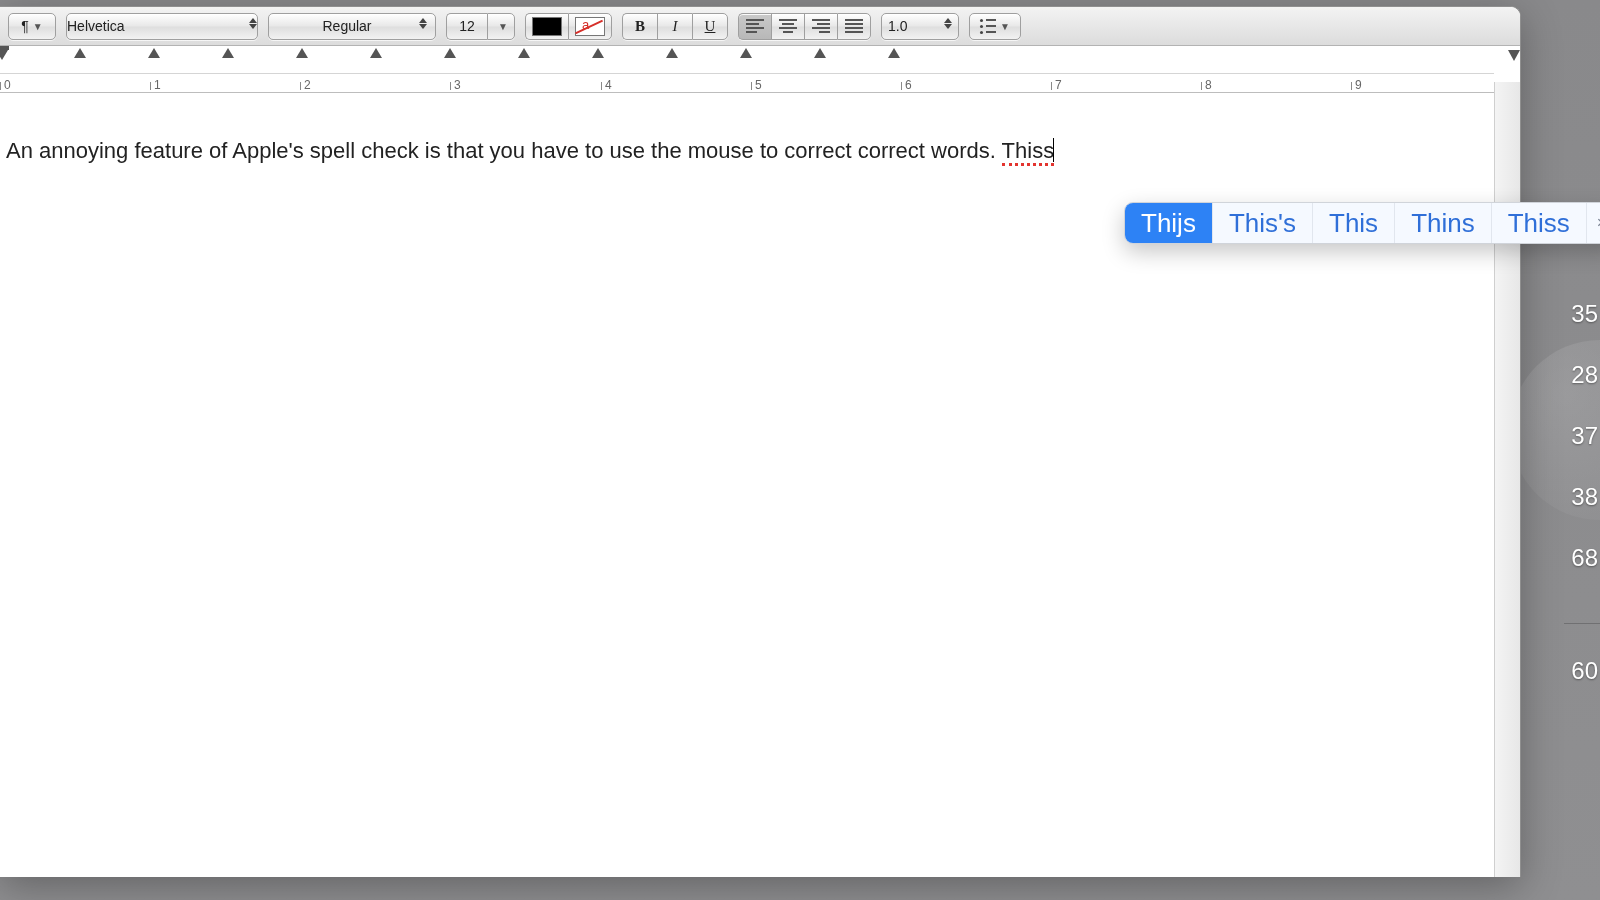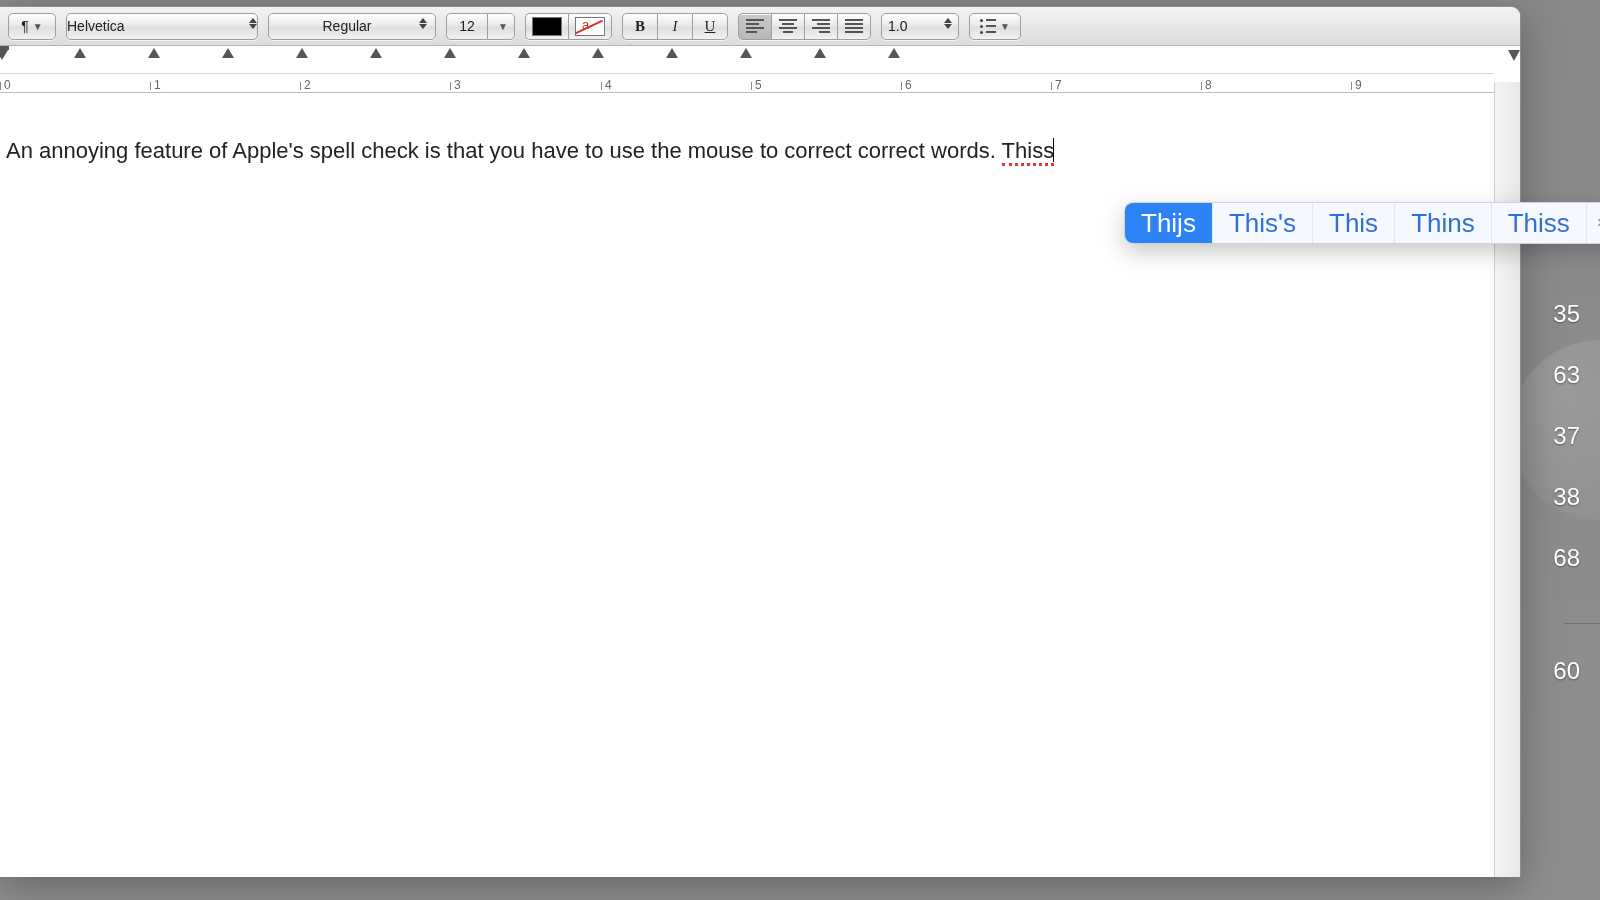--- a/index.html
+++ b/index.html
@@ -70,21 +70,21 @@
   .scrollgutter{position:absolute;right:0;top:75px;bottom:0;width:25px;background:linear-gradient(to right,#f4f4f4,#e7e7e7);border-left:1px solid #cfcfcf;}
   
   .popup{position:absolute;left:1124px;top:202px;height:40px;background:#f5f9ff;border:1px solid #d0d4da;border-radius:9px;display:flex;align-items:stretch;box-shadow:0 8px 22px rgba(0,0,0,.22);overflow:hidden;}
   .sug{padding:0 16px;display:flex;align-items:center;font-size:26px;color:#2f6fd8;border-right:1px solid #e1e6ee;cursor:default;}
   .sug.sel{background:#2d82f5;color:#fff;}
   .sug:last-of-type{border-right:1px solid #e1e6ee;}
   .sugclose{width:30px;display:flex;align-items:center;justify-content:center;color:#7b8494;font-size:17px;}
   
   .sidepanel{position:absolute;right:0;top:300px;width:36px;display:flex;flex-direction:column;gap:33px;align-items:flex-end;color:#fff;font-size:24px;font-weight:300;text-shadow:0 1px 2px rgba(0,0,0,.4);}
   .sidepanel .sep{height:1px;width:100%;background:rgba(0,0,0,.2);margin-top:18px;}
-  .sidepanel span{padding-right:20px;}
+  .sidepanel span{padding-right:2px;}
   .knob{position:absolute;right:-90px;top:340px;width:180px;height:180px;border-radius:50%;background:radial-gradient(circle at 30% 30%,#b5b5b7,#8c8c8e);opacity:.35;}
 </style>
 </head>
 <body>
 
 <div class="desktop">
   <div class="knob"></div>
 
   <div class="window">
 
@@ -246,20 +246,20 @@
       <div class="sug">This</div>
       <div class="sug">Thins</div>
       <div class="sug">Thiss</div>
       <div class="sugclose">
         <span>×</span>
       </div>
   </div>
 
   <div class="sidepanel" id="sidepanel">
       <span>35</span>
-      <span>63</span>
+      <span>28</span>
       <span>37</span>
       <span>38</span>
       <span>68</span>
       <div class="sep"></div>
       <span>60</span>
     </div>
 </div>
 
 </body></html>

